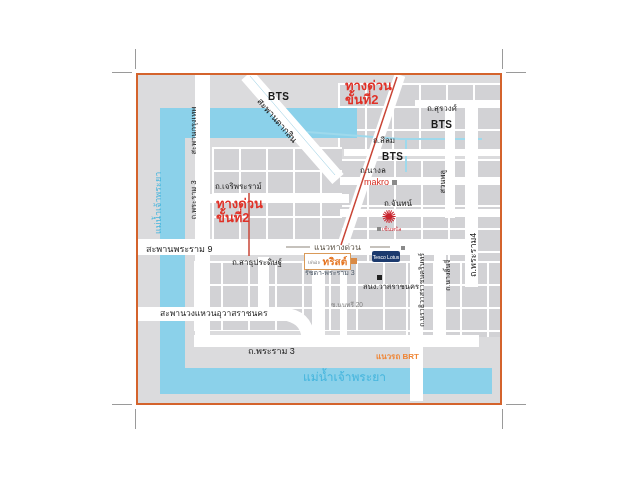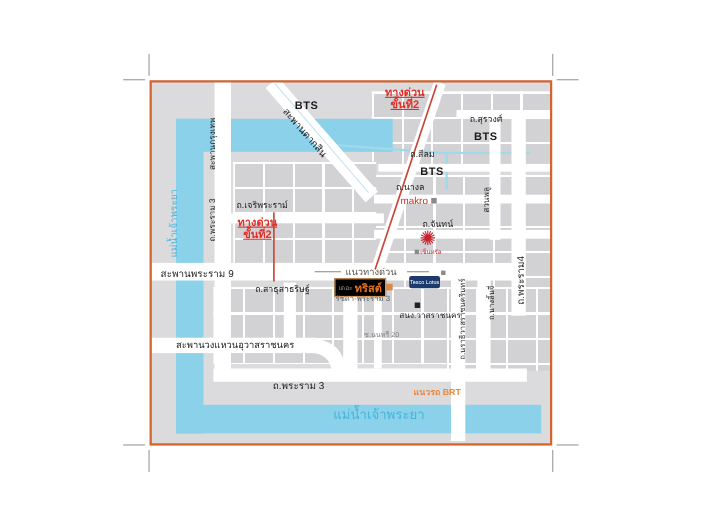--- a/index.html
+++ b/index.html
@@ -13,26 +13,26 @@
       repeating-linear-gradient(to right,#fff 0 2px,transparent 2px 27px),
       repeating-linear-gradient(to bottom,#fff 0 2px,transparent 2px 23px);}
   .water{position:absolute;z-index:2;background:#8bd1ea;}
   .road{position:absolute;z-index:3;background:#ffffff;}
   svg.ol{position:absolute;left:0;top:0;z-index:4;}
   .lbl{position:absolute;z-index:6;color:#1a1a1a;font-size:8px;line-height:1.1;white-space:nowrap;}
   .vlabel{position:absolute;z-index:6;color:#1a1a1a;font-size:8px;line-height:1;white-space:nowrap;
           transform-origin:0 100%;transform:rotate(-90deg);}
   .diag{transform-origin:0 0;transform:rotate(49deg);}
   .bts{font-weight:bold;font-size:10px;letter-spacing:.5px;}
-  .red{color:#e03127;font-weight:bold;text-align:center;font-size:10px;text-decoration:underline;}
+  .red{color:#e03127;font-weight:bold;text-align:left;font-size:13px;}
   .waterTxt{color:#45b5dd;}
   .sq{position:absolute;z-index:7;}
   .cm{position:absolute;background:#9a9a9a;z-index:0;}
   #trust-box{position:absolute;z-index:7;left:166px;top:178px;width:45px;height:15px;
-     background:#000000;border:1px solid #da9a58;display:flex;align-items:center;
+     background:#ffffff;border:1px solid #da9a58;display:flex;align-items:center;
      justify-content:center;gap:2px;}
   #trust-box .pre{font-size:6px;color:#909090;}
   #trust-box .name{font-size:10px;font-weight:bold;color:#e4731f;}
   #lotus{position:absolute;z-index:7;left:234px;top:176px;width:28px;height:11px;
      background:#1c3a6e;border-radius:2px;color:#fff;font-size:5px;display:flex;
      align-items:center;justify-content:center;}
   #central{position:absolute;z-index:7;left:238px;top:134px;width:26px;text-align:center;}
   #central .star{color:#c8232c;font-size:18px;line-height:16px;}
   #central .txt{color:#c8232c;font-size:5.5px;}
   .mk{display:inline-block;}
@@ -115,21 +115,21 @@
   </div>
   <div class="lbl" style="left:176px;top:168px;font-size:8.5px;color:#5f564a;">แนวทางด่วน</div>
 
   <div class="lbl" style="left:289px;top:30px;">ถ.สุรวงศ์</div>
   <div class="lbl" style="left:235px;top:62px;">ถ.สีลม</div>
   <div class="lbl" style="left:222px;top:92px;">ถ.นางล</div>
   <div class="lbl" style="left:77px;top:108px;">ถ.เจริพระราม์</div>
   <div class="lbl" style="left:246px;top:125px;">ถ.จันทน์</div>
   <div class="vlabel" style="left:308px;top:111px;font-size:7.5px;">สวนพลู</div>
   <div class="vlabel" style="left:340px;top:193px;font-size:9px;">ถ.พระราม4</div>
-  <div class="lbl" style="left:94px;top:184px;">ถ.สาธุสาธริษฐ์</div>
+  <div class="lbl" style="left:94px;top:184px;">ถ.สาธุประดิษฐ์</div>
   <div class="vlabel" style="left:287px;top:245px;font-size:7px;">ถ.นราธิวาสราชนครินทร์</div>
   <div class="vlabel" style="left:313px;top:209px;font-size:7px;">ถ.นางลิ้นจี่</div>
   <div class="lbl" style="left:193px;top:226px;font-size:6.5px;color:#808080;">ซ.นนทรี 20</div>
   <div class="lbl" style="left:110px;top:272px;font-size:9px;">ถ.พระราม 3</div>
   <div class="lbl" style="left:238px;top:278px;font-size:8px;font-weight:bold;color:#ef8636;">แนวรถ BRT</div>
 
   <div class="lbl" style="left:226px;top:103px;font-size:9px;font-weight:normal;color:#d42b1e;z-index:7;">
     <span>makro</span>
     <span class="mk" style="width:5px;height:5px;background:#8a8a8a;"></span>
   </div>

